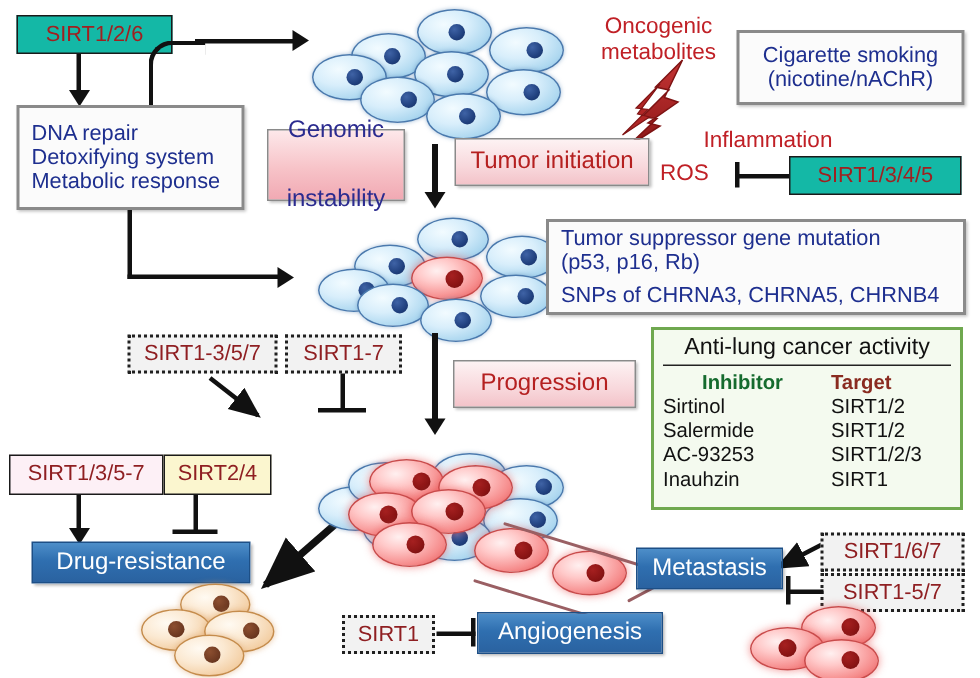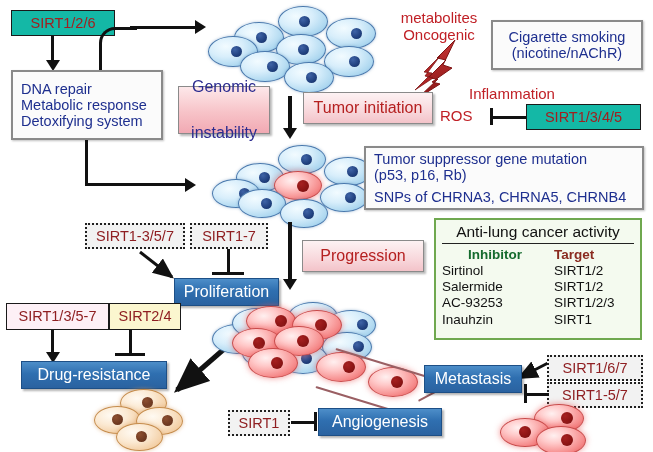--- a/index.html
+++ b/index.html
@@ -173,22 +173,22 @@
 
   <div class="ln ln-v" style="left:51px;top:36px;width:3px;height:26px;"></div>
   <div class="ah-down" style="left:45.5px;top:60px;"></div>
 
   <div class="elbow" style="left:99px;top:27px;width:35px;height:44px;"></div>
   <div class="ln ln-h" style="left:130px;top:25.5px;width:68px;height:3.4px;"></div>
   <div class="ah-right" style="left:195px;top:20px;"></div>
 
   <div class="box b-info" style="left:11px;top:70px;width:152px;height:70px;">
     <div>DNA repair</div>
+    <div>Detoxifying system</div>
     <div>Metabolic response</div>
-    <div>Detoxifying system</div>
   </div>
 
   <div class="ln ln-v" style="left:85px;top:140px;width:3.4px;height:46px;"></div>
   <div class="ln ln-h" style="left:85px;top:183px;width:103px;height:3.4px;"></div>
   <div class="ah-right" style="left:185px;top:178px;"></div>
 
   <div style="position:absolute;left:218px;top:6px;width:150px;height:92px;">
     <div class="cell cell-blue" style="left:60px;top:0px;width:48px;height:29px;">
       <div class="nuc nuc-blue" style="left:20px;top:9px;width:11px;height:11px;"></div>
     </div>
@@ -221,22 +221,22 @@
   <div class="box b-pink-proc" style="left:178px;top:86px;width:92px;height:48px;gap:28px;">
     <div>Genomic</div>
     <div>instability</div>
   </div>
 
   <div class="box b-pink-proc2" style="left:303px;top:92px;width:130px;height:32px;">
     <span>Tumor initiation</span>
   </div>
 
   <div class="ftext" style="left:384px;top:10px;width:110px;">
+    <div>Oncogenic</div>
     <div>metabolites</div>
-    <div>Oncogenic</div>
   </div>
 
   <div class="box b-info center" style="left:491px;top:20px;width:152px;height:50px;">
     <div>Cigarette smoking</div>
     <div>(nicotine/nAChR)</div>
   </div>
 
   <div class="ftext" style="left:452px;top:86px;width:120px;text-align:center;">
     <span>Inflammation</span>
   </div>
@@ -318,23 +318,20 @@
   <div class="box b-sirt-dotted" style="left:85px;top:223px;width:100px;height:26px;">
     <span>SIRT1-3/5/7</span>
   </div>
   <div class="box b-sirt-dotted" style="left:190px;top:223px;width:78px;height:26px;">
     <span>SIRT1-7</span>
   </div>
 
   <div class="tbar-cap-v" style="left:227px;top:249px;height:25px;"></div>
   <div class="tbar-cap-h" style="left:212px;top:272px;width:32px;"></div>
 
-  <div class="box b-blue" style="left:174px;top:278px;width:105px;height:28px;">
-    <span>Proliferation</span>
-  </div>
 
   <div class="box b-sirt-pink" style="left:6px;top:303px;width:103px;height:27px;">
     <span>SIRT1/3/5-7</span>
   </div>
   <div class="box b-sirt-yellow" style="left:109px;top:303px;width:72px;height:27px;">
     <span>SIRT2/4</span>
   </div>
 
   <div class="ln ln-v" style="left:51px;top:330px;width:3px;height:27px;"></div>
   <div class="ah-down" style="left:45.5px;top:352px;"></div>

